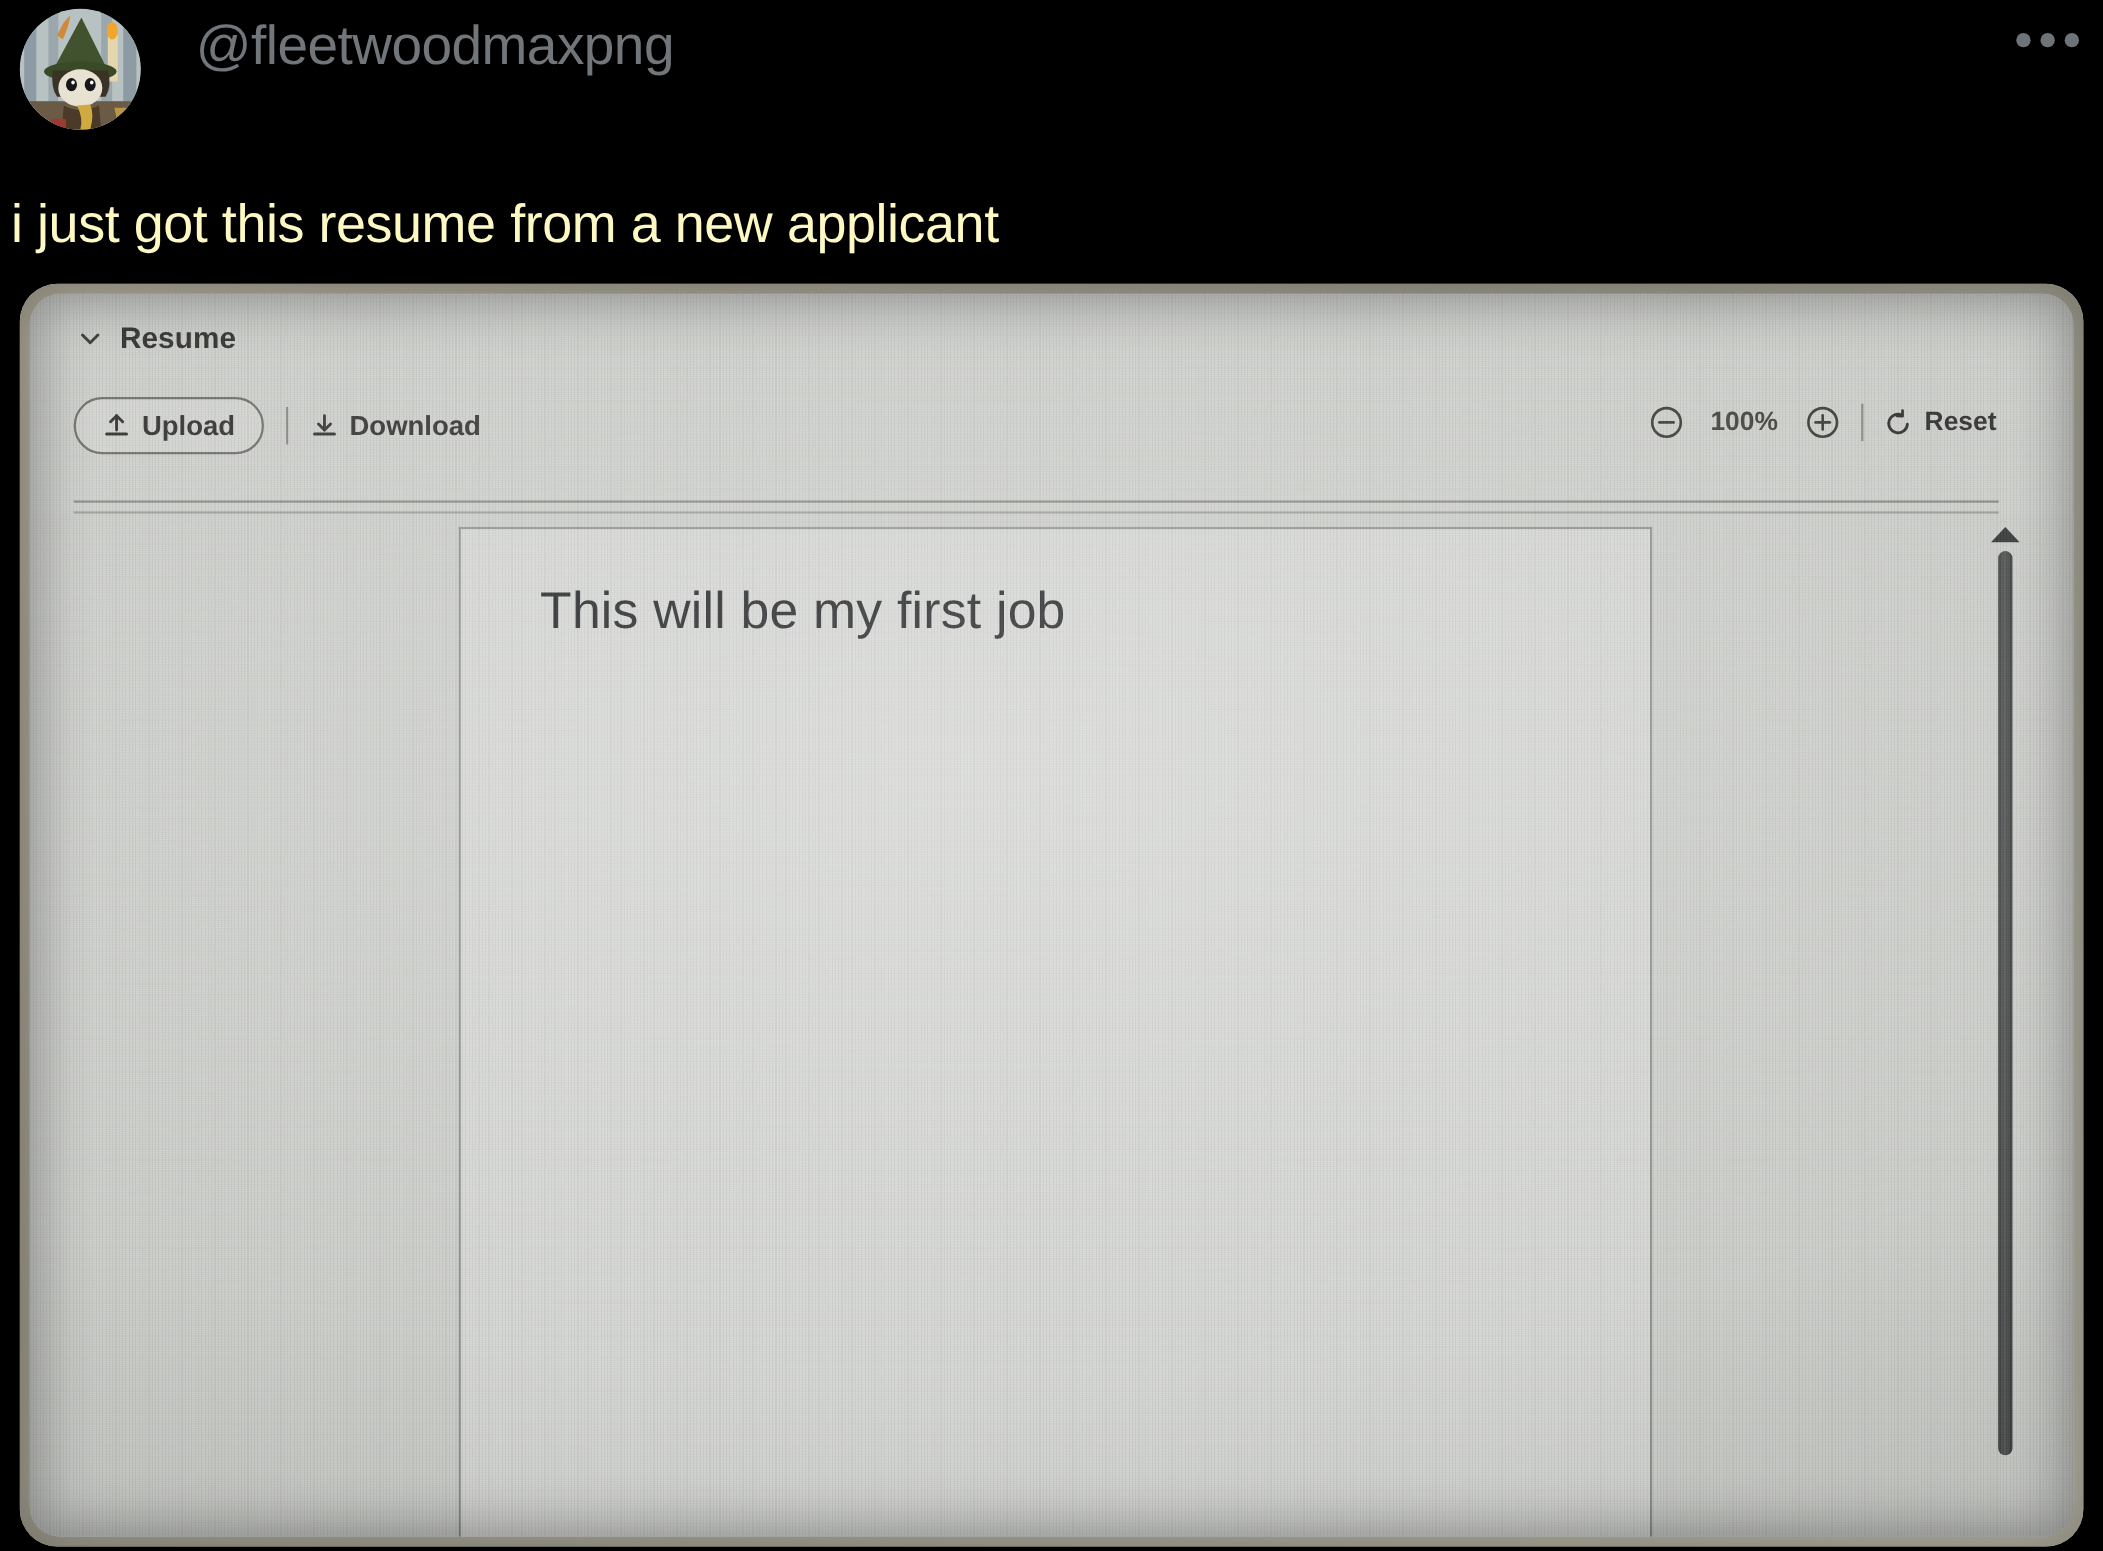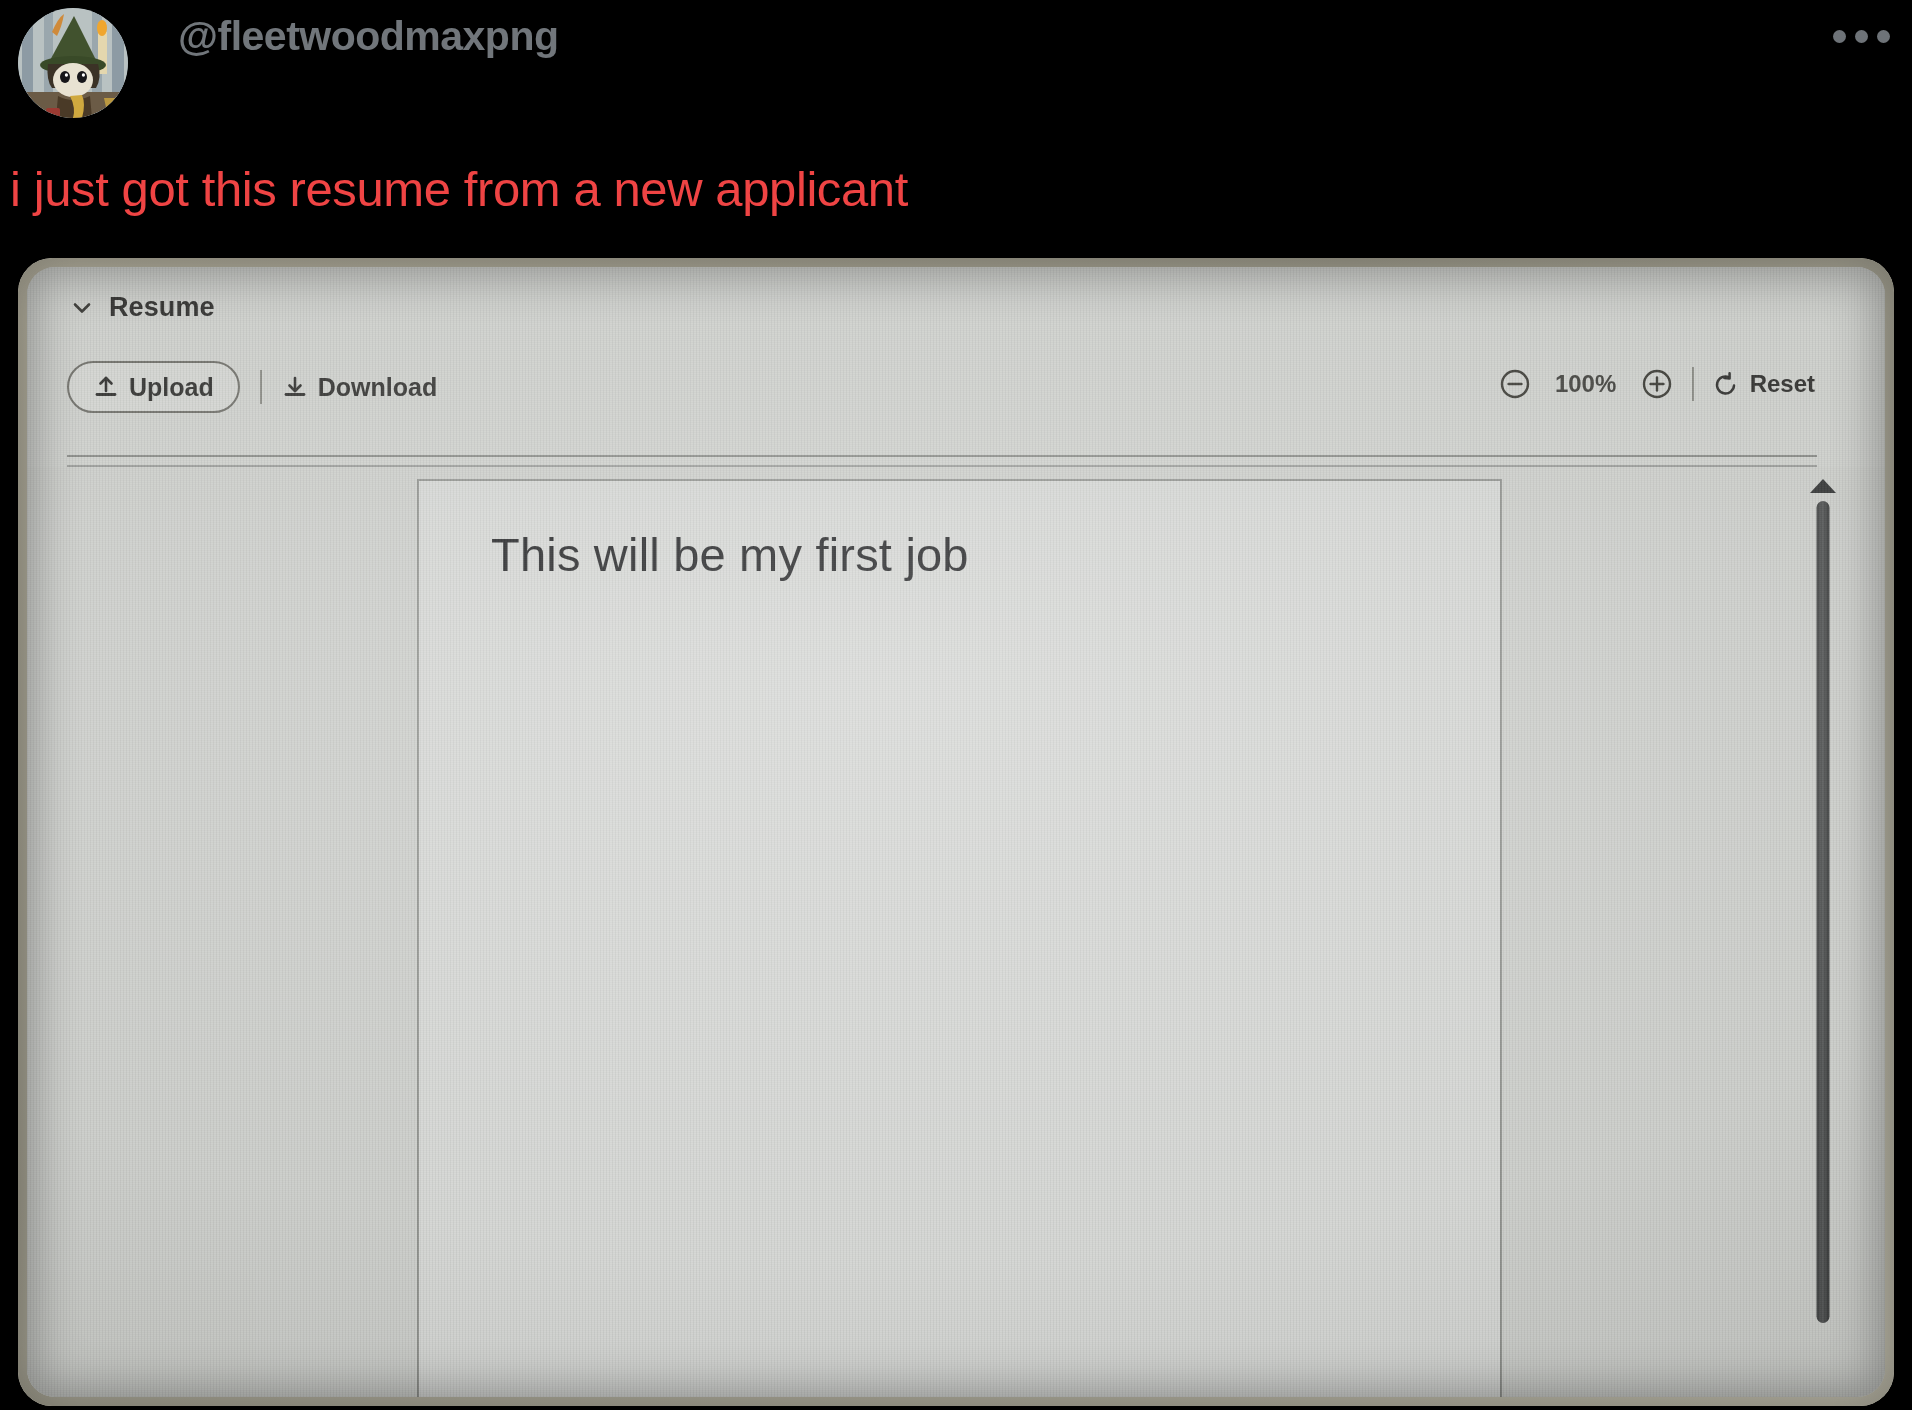--- a/index.html
+++ b/index.html
@@ -52,49 +52,48 @@
     line-height: 1;
   }
   .clover {
     width: 46px; height: 46px;
     display: inline-block;
     margin-left: 2px;
     position: relative;
     top: 2px;
   }
   .handle {
-    font-size: 41px;
+    font-size: 50px;
     color: #71767b;
     line-height: 1;
     margin-top: 8px;
     letter-spacing: -0.5px;
-    font-weight: bold;
   }
 
   .more-dots {
     position: absolute;
     right: 22px; top: 30px;
     display: flex;
     gap: 9px;
     align-items: center;
   }
   .more-dots i {
     display: block;
     width: 13px; height: 13px;
     border-radius: 50%;
     background: #6e7378;
   }
 
   
   .tweet-text {
     position: absolute;
-    left: 10px; top: 160px;
+    left: 10px; top: 175px;
     width: 1500px;
     font-size: 49px;
-    color: #ef4444;
+    color: #fef9c3;
     line-height: 1.22;
     letter-spacing: -0.4px;
   }
 
   
   .photo {
     position: absolute;
     left: 18px; top: 258px;
     width: 1876px;
     height: 1148px;

